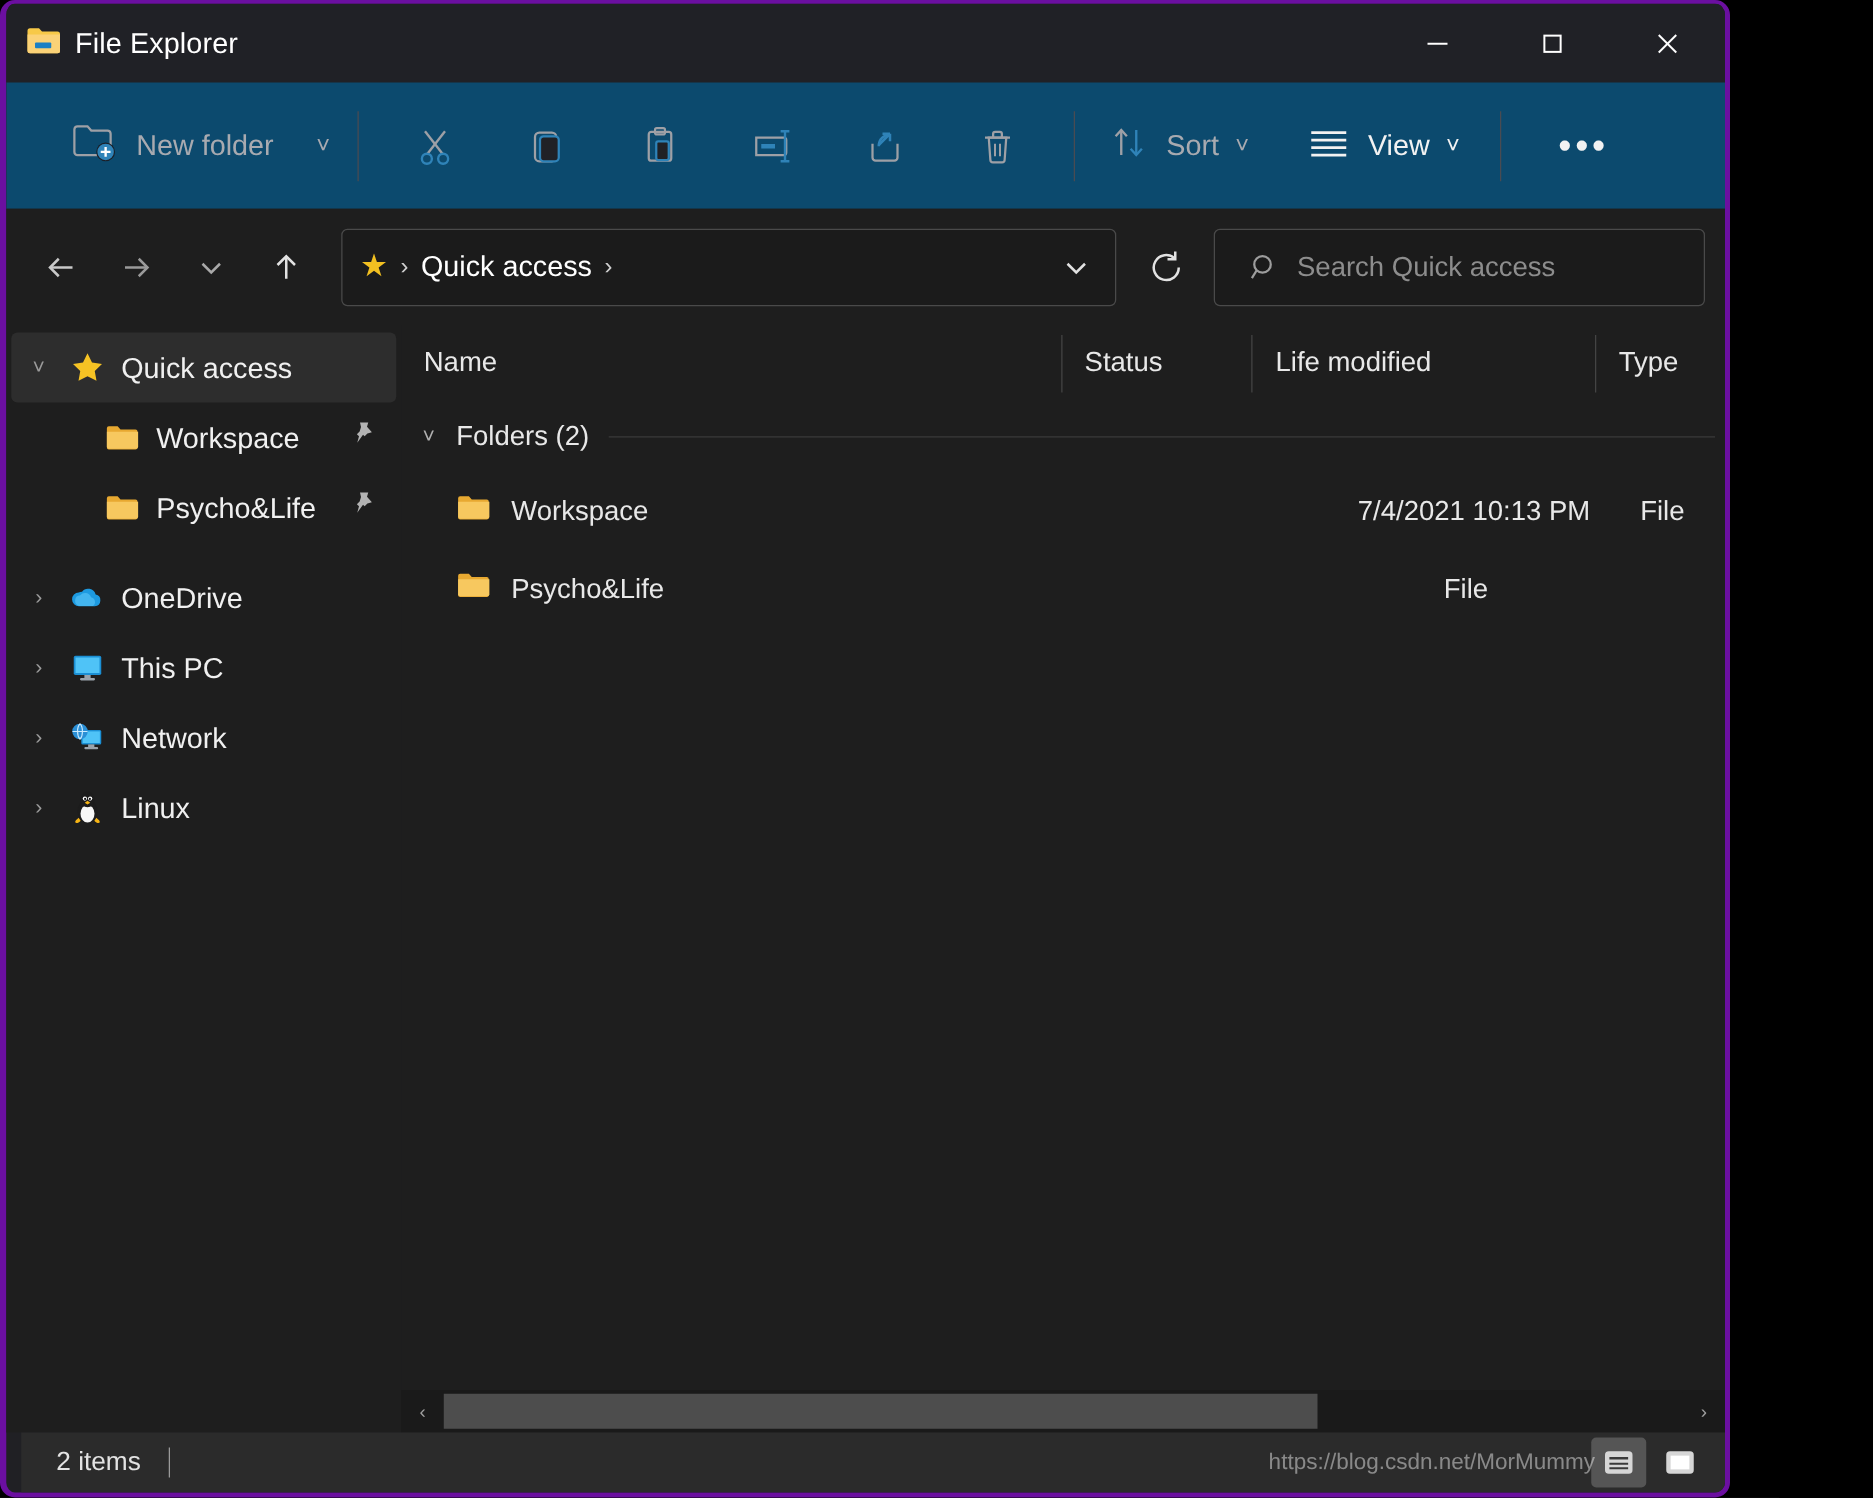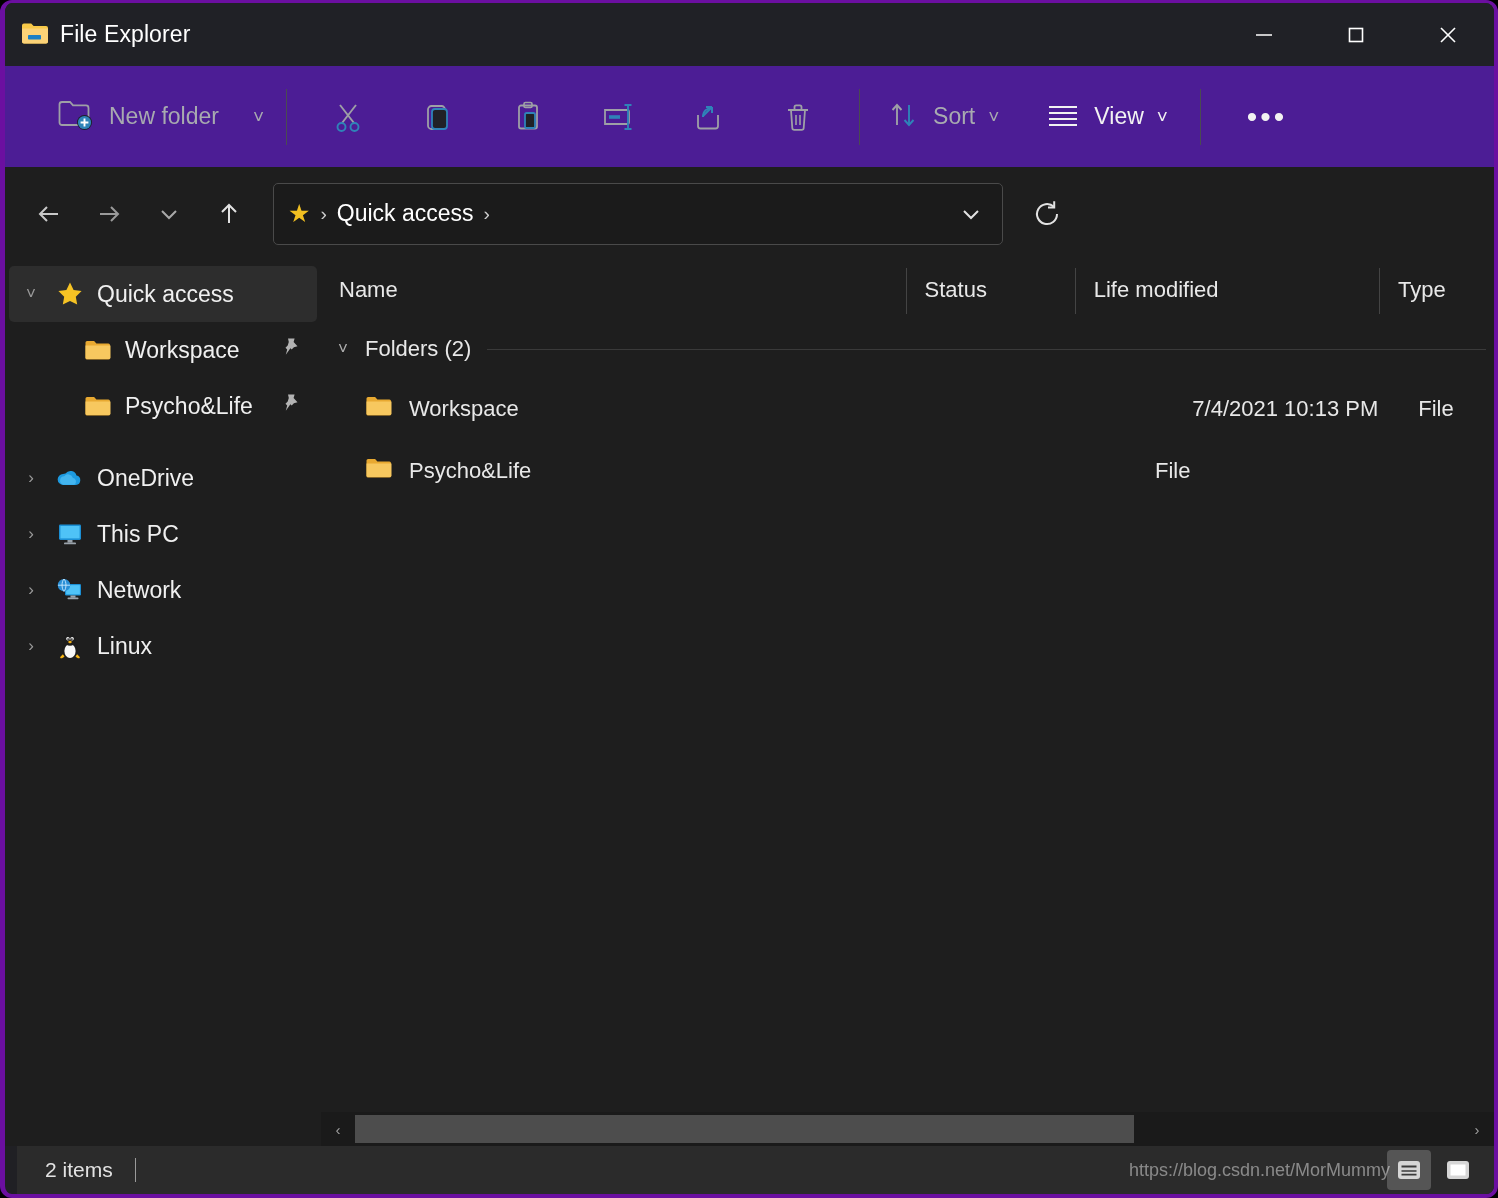--- a/index.html
+++ b/index.html
@@ -8,21 +8,21 @@
     background: #000000;
     width: 1498px;
     height: 1198px;
     overflow: hidden;
     font-family: "Liberation Sans", sans-serif;
   }
 
   #window {
     position: absolute;
     left: 0; top: 0;
-    width: 1498px;
+    width: 1384px;
     height: 1198px;
     box-sizing: border-box;
     background: #202024;
     border-left: 5px solid #6B0FA0;
     border-top: 3px solid #6B0FA0;
     border-right: 4px solid #6B0FA0;
     border-bottom: 4px solid #6B0FA0;
     border-radius: 12px;
     overflow: hidden;
   }
@@ -62,21 +62,21 @@
     justify-content: center;
     cursor: default;
   }
 
   
   #cmdbar {
     position: absolute;
     left: 0; top: 63px;
     width: 100%;
     height: 101px;
-    background: #4c1d95;
+    background: #0c4a6e;
     display: flex;
     align-items: center;
     padding-left: 44px;
     box-sizing: border-box;
   }
   .cmd-newfolder {
     display: flex;
     align-items: center;
     height: 60px;
     padding: 0 6px 0 8px;
@@ -600,20 +600,29 @@
       </span>
     </div>
 
     <div class="nav-btn" style="margin-left:16px;width:56px;height:56px;">
       <svg width="32" height="32" viewBox="0 0 32 32">
         <path d="M26 16a10 10 0 1 1-3.1-7.2" fill="none" stroke="#e2e2e2" stroke-width="2"></path>
         <path d="M23.2 3.2 L23.2 9.4 L17 9.4" fill="none" stroke="#e2e2e2" stroke-width="2"></path>
       </svg>
     </div>
 
+    <div id="searchbox">
+      <span style="margin-left:26px;display:flex;align-items:center;">
+        <svg width="28" height="28" viewBox="0 0 28 28">
+          <circle cx="12" cy="11.5" r="6.6" fill="none" stroke="#9d9d9d" stroke-width="1.8"></circle>
+          <line x1="7.3" y1="16.4" x2="3.5" y2="22.5" stroke="#9d9d9d" stroke-width="1.8"></line>
+        </svg>
+      </span>
+      <span class="ph">Search Quick access</span>
+    </div>
   </div>
 
   <div id="body">
 
     <div id="sidebar">
 
       <div class="nav-row selected" style="margin-top:6px;">
         <span class="chev">˅</span>
         <span class="nic">
           <svg width="28" height="28" viewBox="0 0 28 28">

